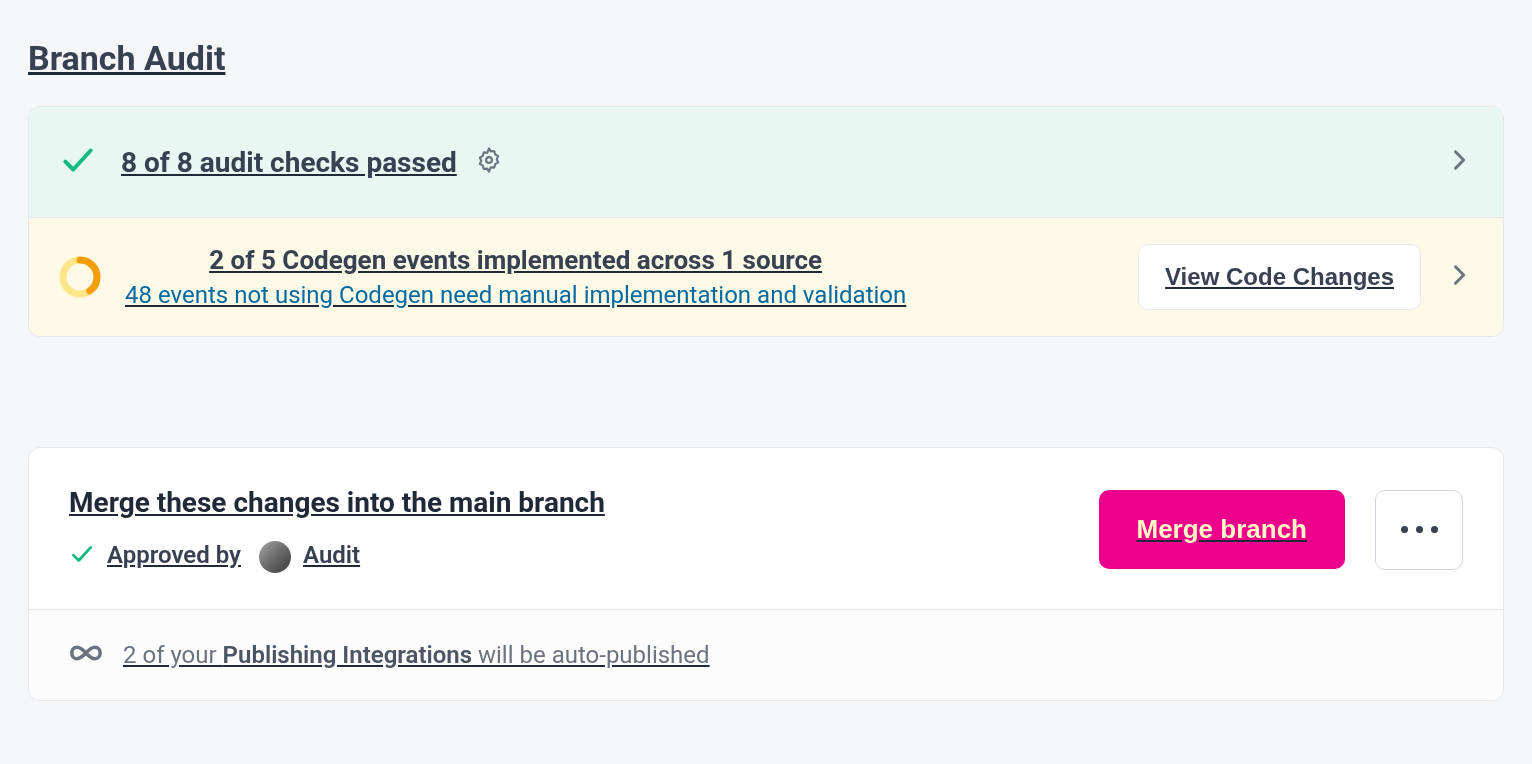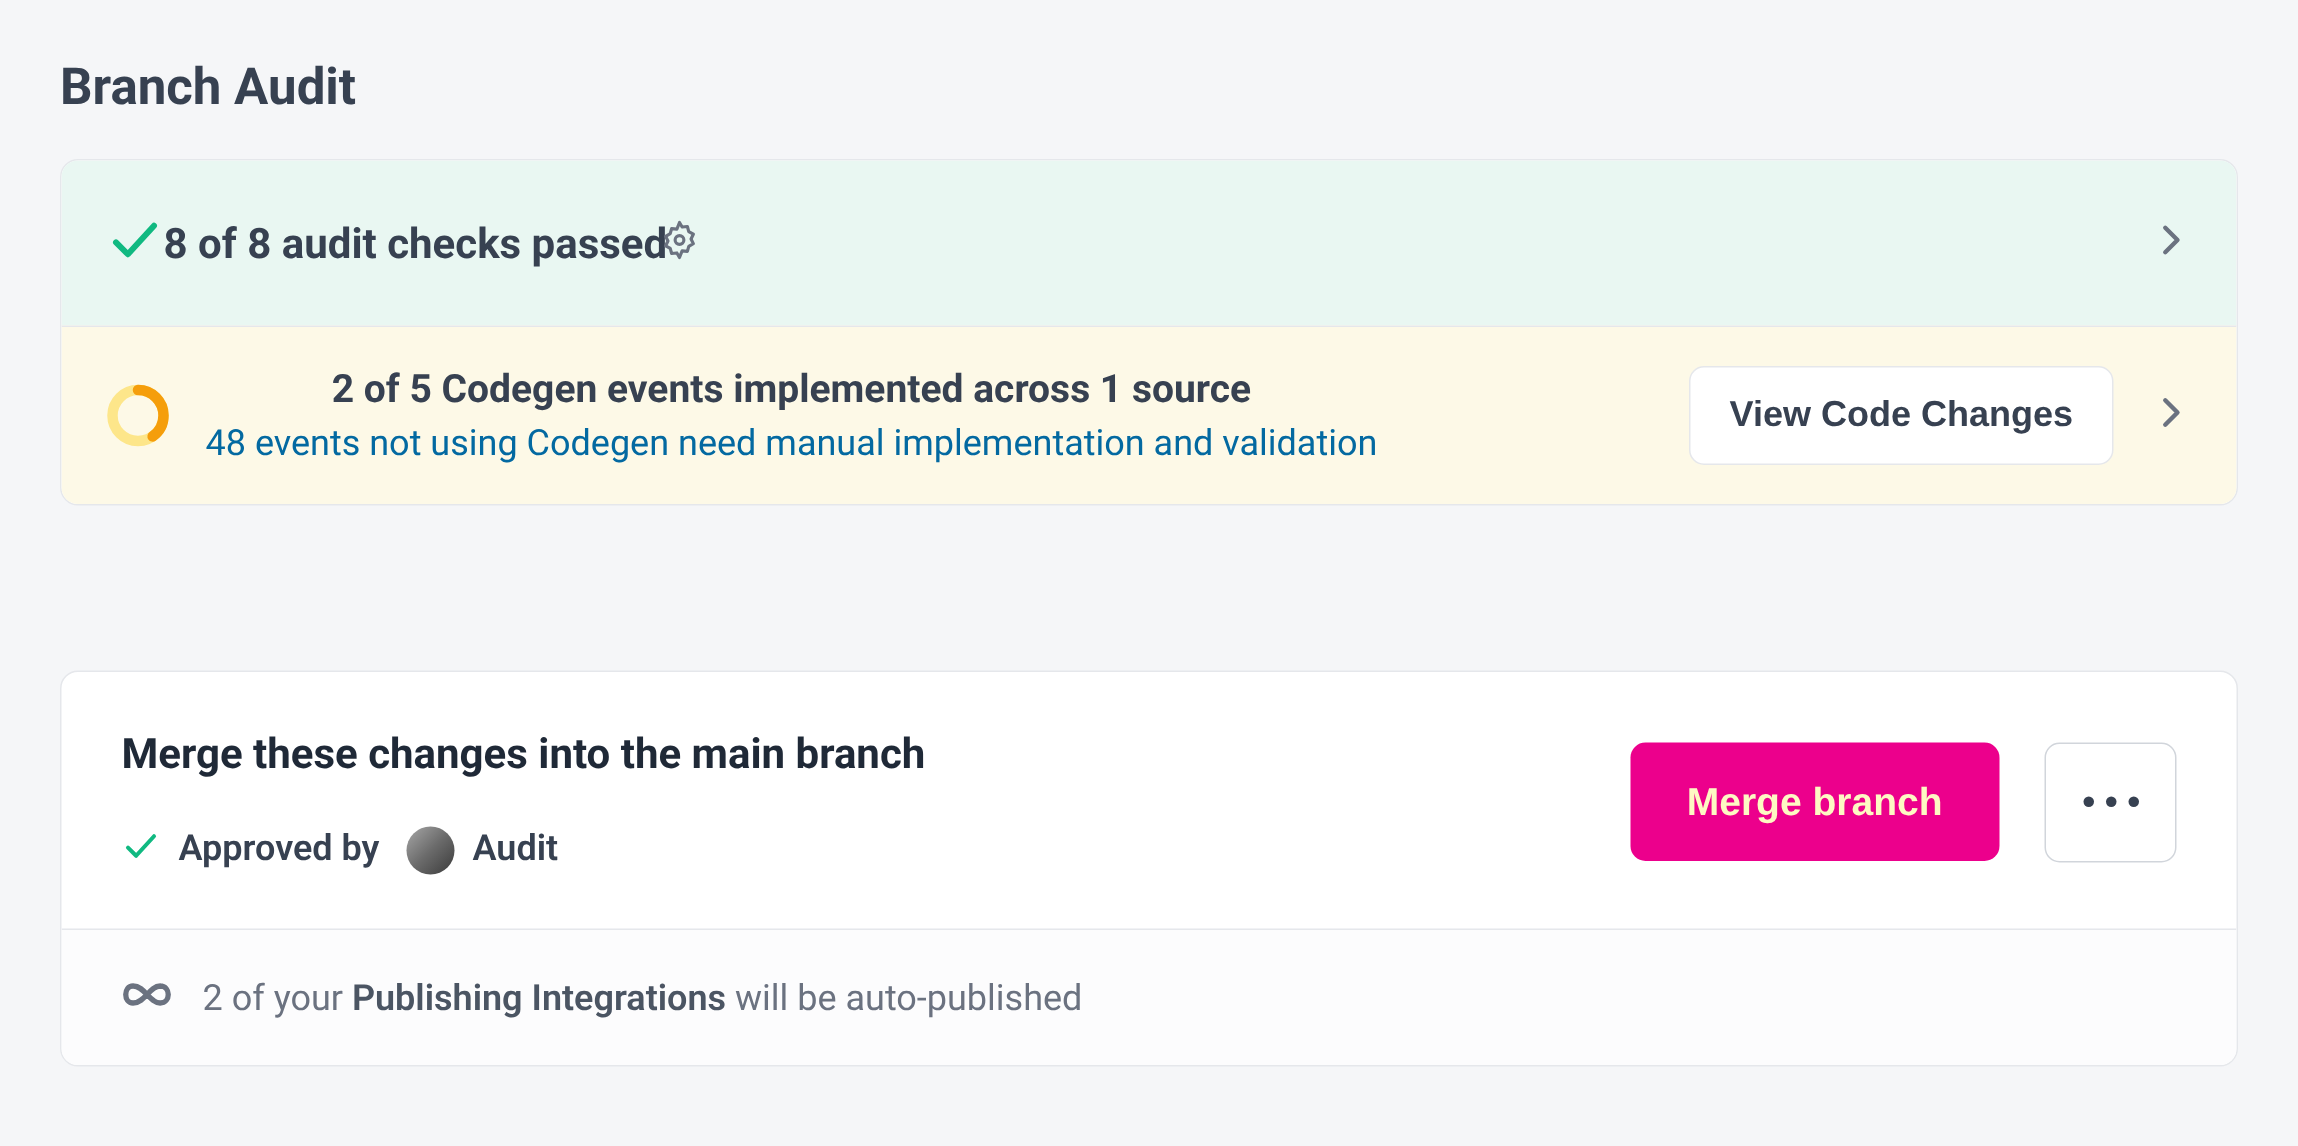--- a/index.html
+++ b/index.html
@@ -9,39 +9,41 @@
     }
     body {
       font-family: -apple-system, BlinkMacSystemFont, "Segoe UI", Roboto, Helvetica, Arial, sans-serif;
       background: #f5f6f8;
       color: #1f2937;
       padding: 0;
       width: 1532px;
       height: 764px;
     }
     .container {
-      padding: 38px 40px;
+      padding: 38px 28px;
+      text-decoration: underline;
     }
     .page-title {
       font-size: 34px;
       font-weight: 700;
       color: #374151;
       margin-bottom: 28px;
     }
     .audit-card {
       border: 1px solid #e5e7eb;
       border-radius: 12px;
       overflow: hidden;
       background: #fff;
     }
     .audit-row-success {
       background: #e9f7f2;
       padding: 34px 30px;
       display: flex;
       align-items: center;
+      gap: 24px;
     }
     .check-icon {
       color: #10b981;
       flex-shrink: 0;
     }
     .audit-success-text {
       font-size: 28px;
       font-weight: 700;
       color: #374151;
       flex-shrink: 0;
@@ -107,21 +109,21 @@
     }
     .merge-top {
       padding: 38px 40px 36px 40px;
       display: flex;
       align-items: center;
       gap: 20px;
     }
     .merge-left {
       display: flex;
       flex-direction: column;
-      gap: 32px;
+      gap: 22px;
       flex: 1;
     }
     .merge-title {
       font-size: 28px;
       font-weight: 700;
       color: #1f2937;
     }
     .approved-row {
       display: flex;
       align-items: flex-start;

